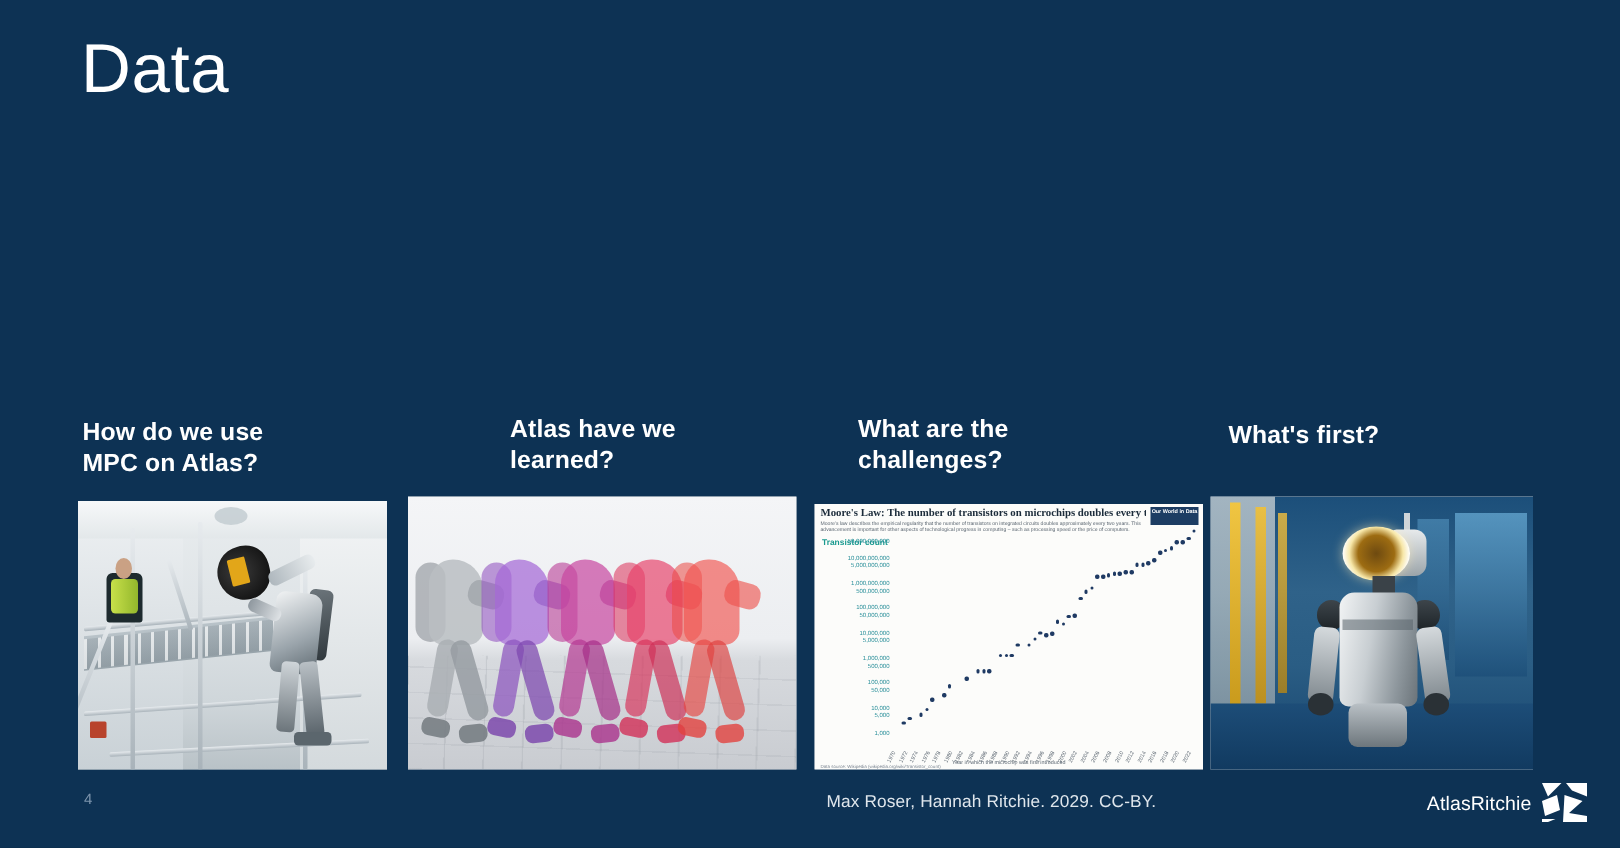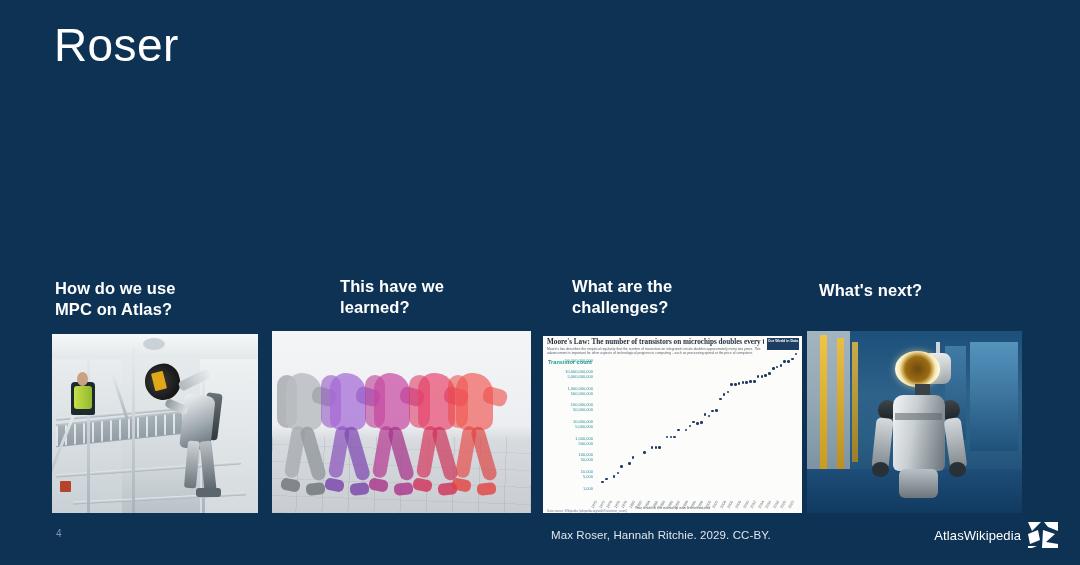--- a/index.html
+++ b/index.html
@@ -385,29 +385,29 @@
   }
   .logo-text {
     font-size: 13px; color: #ffffff; letter-spacing: .1px;
   }
   .logo-text .b { font-weight: normal; }
   .logo-mark { width: 30px; height: 26px; display: block; }
 </style>
 </head>
 <body>
 
-<div class="slide-title">Roser</div>
+<div class="slide-title">Data</div>
 
 <div class="col-heading ch1">How do we use
 MPC on Atlas?</div>
-<div class="col-heading ch2">This have we
+<div class="col-heading ch2">Atlas have we
 learned?</div>
 <div class="col-heading ch3">What are the
 challenges?</div>
-<div class="col-heading ch4">What's next?</div>
+<div class="col-heading ch4">What's first?</div>
 
 <div class="panel p1">
   <div class="panel-inner">
     <div class="p1bg"></div>
     <div class="wall-l"></div>
     <div class="wall-r"></div>
     <div class="ceiling"></div>
     <div class="vent"></div>
     <div class="platform"></div>
     <div class="platform-lines"></div>
@@ -617,21 +617,21 @@
     <div class="elbow-l"></div>
     <div class="elbow-r"></div>
     <div class="pelvis"></div>
   </div>
 </div>
 
 <div class="slide-num">4</div>
 <div class="caption">Max Roser, Hannah Ritchie. 2029. CC-BY.</div>
 
 <div class="logo">
-  <div class="logo-text"><span class="b">Atlas</span><span>Wikipedia</span></div>
+  <div class="logo-text"><span class="b">Atlas</span><span>Ritchie</span></div>
   <svg class="logo-mark" viewBox="0 0 30 26">
     <polygon points="0,0 13,0 4,9" fill="#ffffff"></polygon>
     <polygon points="16,0 30,0 30,9 20,5" fill="#ffffff"></polygon>
     <polygon points="0,12 10,8 12,18 2,22" fill="#ffffff"></polygon>
     <polygon points="15,8 27,12 18,20 30,22 30,26 14,26" fill="#ffffff"></polygon>
     <polygon points="0,24 9,24 4,26 0,26" fill="#ffffff"></polygon>
   </svg>
 </div>
 
 </body></html>

